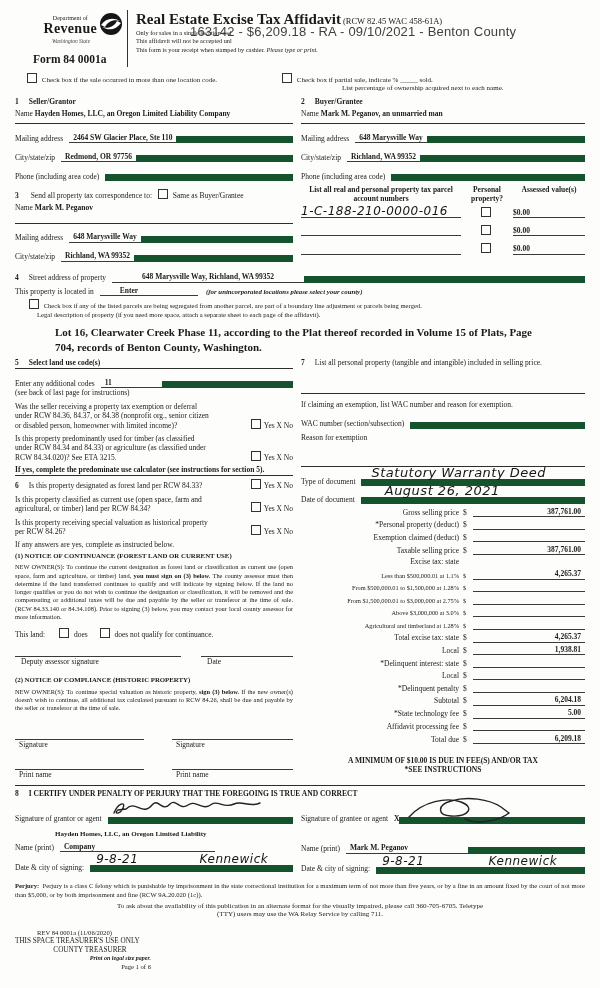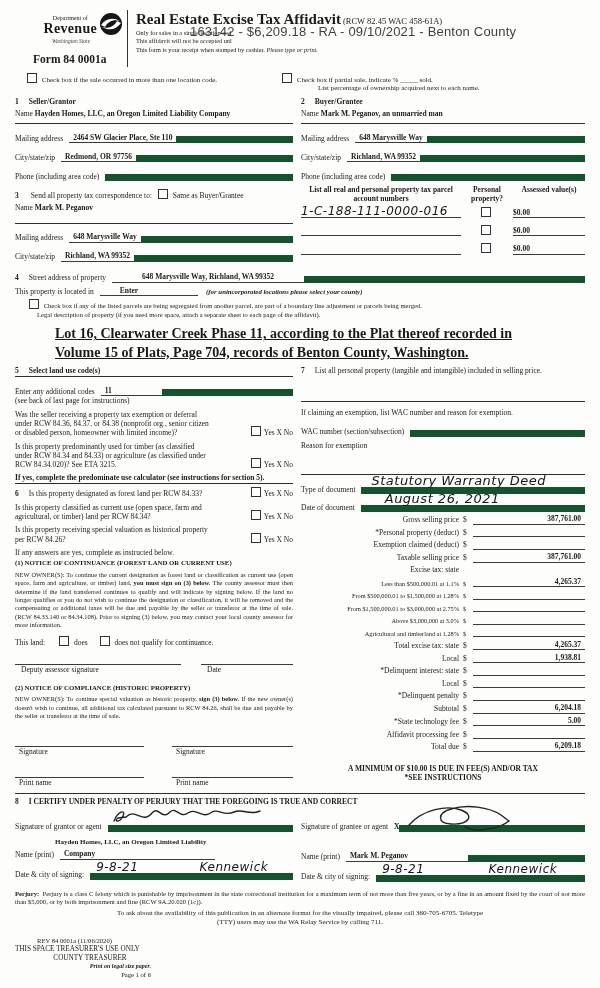--- a/index.html
+++ b/index.html
@@ -92,21 +92,21 @@
   </div>
 
   <div class="topchecks">
     <div style="width:255px;">
       <span class="cb"></span>
       <span>Check box if the sale occurred in more than one location code.</span>
     </div>
     <div>
       <span class="cb"></span>
       <span>Check box if partial sale, indicate % _____ sold.</span>
-      <div style="margin-left:36px;">List percentage of ownership acquired next to each name.</div>
+      <div style="margin-left:60px;">List percentage of ownership acquired next to each name.</div>
     </div>
   </div>
 
   <div class="cols" style="margin-top:4px;">
 
     <div class="colL">
       <div>
         <div><span class="num">1</span><span class="secHead">Seller/Grantor</span></div>
         <div style="margin-top:2px;"><span>Name</span> <span class="b">Hayden Homes, LLC, an Oregon Limited Liability Company</span></div>
         <div class="hr" style="margin-top:5px;"></div>
@@ -167,21 +167,21 @@
             <span class="fill"></span>
           </div>
       </div>
       <div style="margin-top:4px;">
         <div class="row" style="align-items:flex-start;">
           <div class="b" style="width:160px;text-align:center;">List all real and personal property tax parcel account numbers</div>
           <div class="b" style="width:52px;text-align:center;">Personal property?</div>
           <div class="b" style="flex:1;text-align:center;">Assessed value(s)</div>
         </div>
         <div class="row" style="margin-top:1px;">
-          <div style="width:160px;" class="uline"><span class="hand">1-C-188-111-0000-016</span></div>
+          <div style="width:160px;" class="uline"><span class="hand">1-C-188-210-0000-016</span></div>
           <div style="width:52px;text-align:center;"><span class="cb"></span></div>
           <div style="flex:1;" class="uline b"><span>$0.00</span></div>
         </div>
         <div class="row" style="margin-top:7px;">
           <div style="width:160px;" class="uline"><span></span></div>
           <div style="width:52px;text-align:center;"><span class="cb"></span></div>
           <div style="flex:1;" class="uline b"><span>$0.00</span></div>
         </div>
         <div class="row" style="margin-top:7px;">
           <div style="width:160px;" class="uline"><span></span></div>
@@ -202,21 +202,21 @@
     <div class="fieldRow">
       <span class="lab">This property is located in</span>
       <span class="val" style="padding:0 60px 0 20px;">Enter</span>
       <span class="i b" style="padding-left:8px;font-size:6.8px;">(for unincorporated locations please select your county)</span>
     </div>
     <div style="margin:3px 0 0 14px;font-size:6.6px;">
       <span class="cb"></span>
       <span>Check box if any of the listed parcels are being segregated from another parcel, are part of a boundary line adjustment or parcels being merged.</span>
     </div>
     <div style="margin:1px 0 0 22px;font-size:6.6px;">Legal description of property (if you need more space, attach a separate sheet to each page of the affidavit).</div>
-    <div class="b" style="font-size:14px;margin:6px 36px 0 40px;line-height:1.3;text-decoration:underline;">Lot 16, Clearwater Creek Phase 11, according to the Plat thereof recorded in Volume 15 of Plats, Page 704, records of Benton County, Washington.</div>
+    <div class="b" style="font-size:11px;margin:6px 36px 0 40px;line-height:1.3;">Lot 16, Clearwater Creek Phase 11, according to the Plat thereof recorded in Volume 15 of Plats, Page 704, records of Benton County, Washington.</div>
   </div>
 
   <div class="cols" style="margin-top:4px;">
 
     <div class="colL">
       <div class="row" style="border-bottom:1.2px solid #2d2d2d;padding-bottom:1px;">
         <span class="num">5</span>
         <span class="b">Select land use code(s)</span>
       </div>
       <div class="fieldRow">

